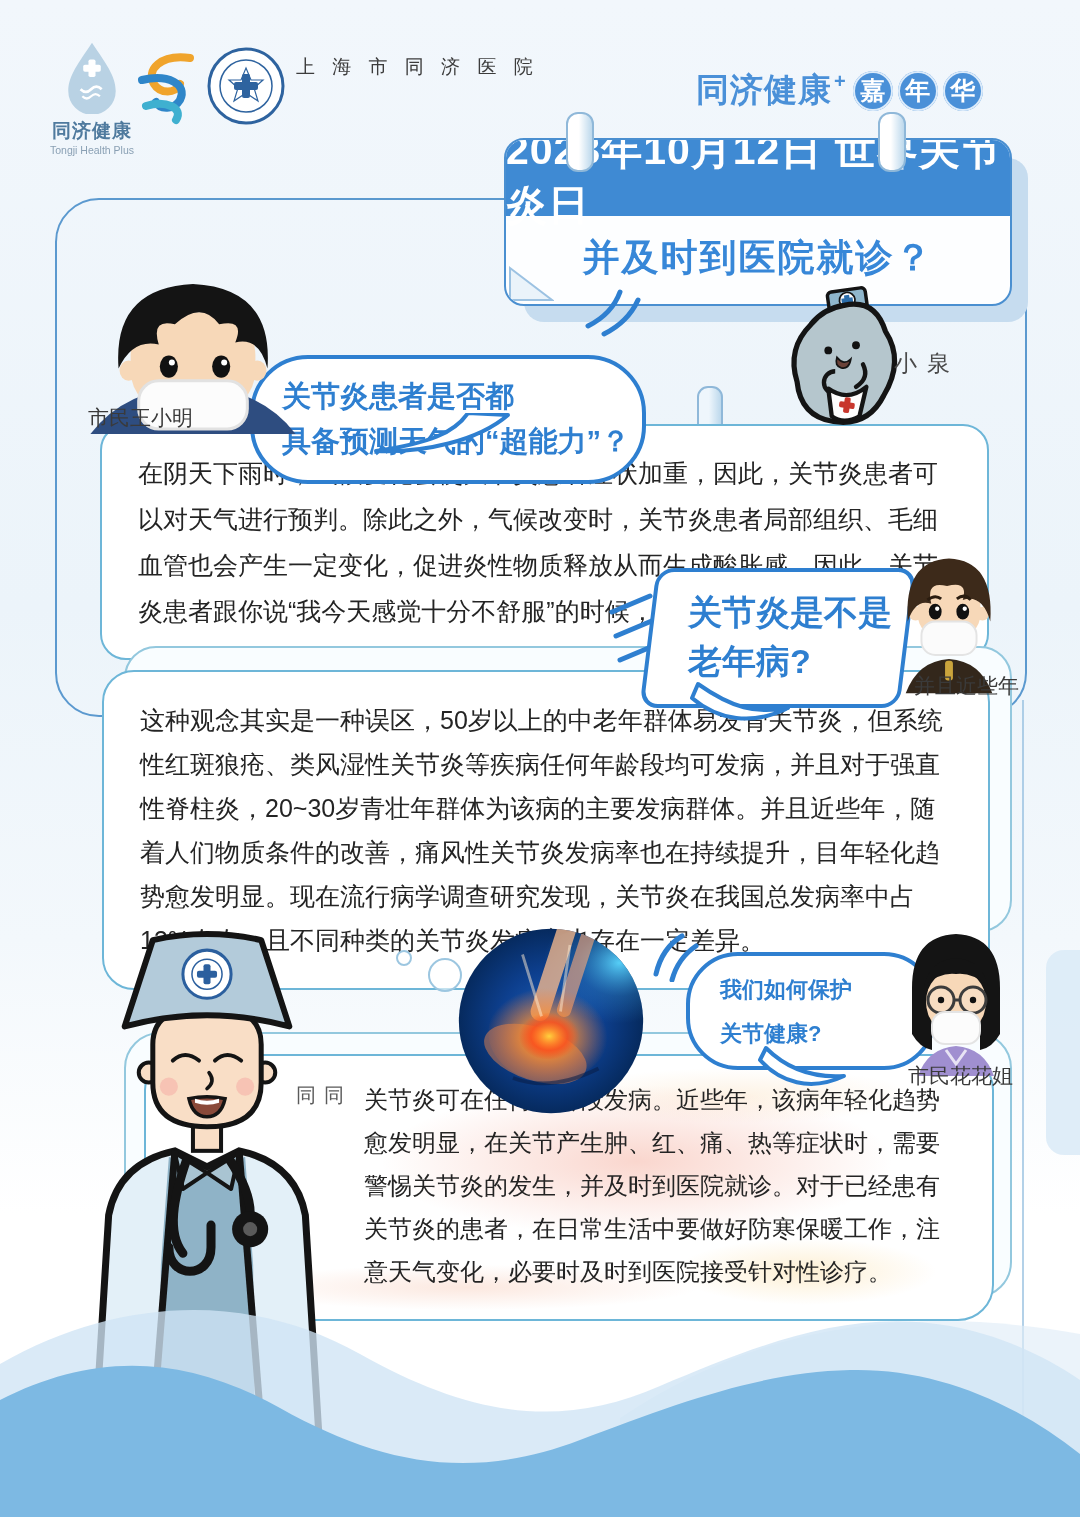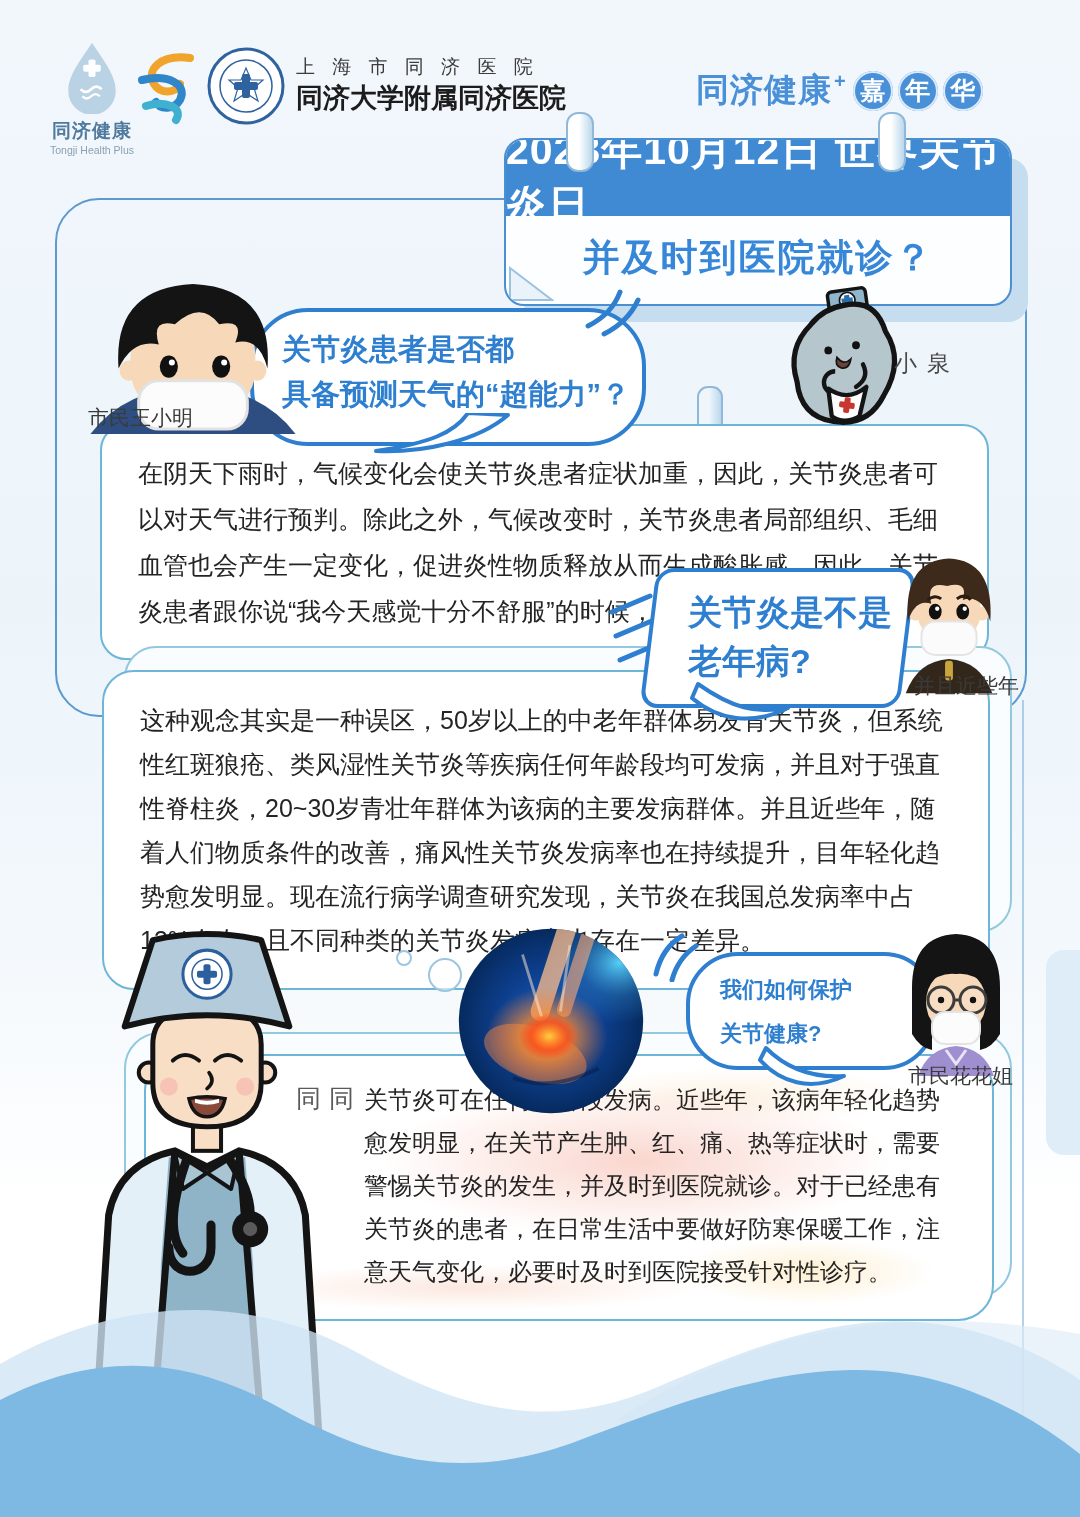--- a/index.html
+++ b/index.html
@@ -41,28 +41,28 @@
        radial-gradient(closest-side at 58% 40%, rgba(238,120,92,.30), transparent 72%),
        radial-gradient(closest-side at 78% 82%, rgba(248,198,96,.28), transparent 70%),
        radial-gradient(closest-side at 38% 88%, rgba(240,150,110,.22), transparent 72%),
        radial-gradient(closest-side at 70% 15%, rgba(250,220,180,.35), transparent 70%);}
   .vline{border-left:2px solid #8ab8dc;opacity:.65;}
   .pill{border-radius:11px;border:2px solid #8fb8d9;background:linear-gradient(90deg,#eef6fc 45%,#bcd8ec);}
   .soft-sliver{background:#dcebf7;border-radius:18px 0 0 18px;opacity:.9;}
 
   
   .bubble{background:#ffffff;border:4px solid #2e7fd0;color:#2e7fd0;font-weight:800;}
-  .b1{border-radius:58px;padding:15px 10px 12px 28px;font-size:29px;line-height:45px;}
+  .b1{border-radius:58px;padding:15px 10px 3px 28px;font-size:29px;line-height:45px;margin-top:47px;}
   .b2wrap{transform:skewX(-7deg);border-radius:18px;padding:16px 0 0 36px;font-size:34px;line-height:49px;}
   .b2wrap .unskew{transform:skewX(7deg);}
   .b3{border-radius:52px;padding:12px 0 0 30px;font-size:22px;line-height:44px;}
 
   .name-label{font-size:21px;color:#3a3a3a;}
   .mascot-label{font-size:23px;color:#4a4a4a;letter-spacing:10px;}
-  .doctor-label{font-size:25px;color:#5a5a5a;letter-spacing:8px;}
+  .doctor-label{font-size:20px;color:#5a5a5a;letter-spacing:8px;}
 
   .deco-circle{border-radius:50%;border:2.5px solid #9cc6e0;background:rgba(255,255,255,.6);}
 </style>
 </head>
 <body>
 
 <div class="page">
 
   <div class="abs soft-sliver" style="left:1046px;top:950px;width:34px;height:205px;"></div>
   <div class="abs vline" style="left:1022px;top:700px;height:740px;width:0;"></div>
@@ -88,21 +88,20 @@
   <svg class="abs" style="left:206px;top:46px;" width="80" height="80" viewBox="0 0 80 80">
     <circle cx="40" cy="40" r="37" fill="#ffffff" stroke="#2e639f" stroke-width="3"></circle>
     <circle cx="40" cy="40" r="26" fill="none" stroke="#2e639f" stroke-width="1.5"></circle>
     <path d="M40,22 l5,12 12,0 -9,8 4,13 -12,-8 -12,8 4,-13 -9,-8 12,0 Z" fill="none" stroke="#2e639f" stroke-width="1.2"></path>
     <rect x="36" y="28" width="8" height="24" rx="2" fill="#2e639f"></rect>
     <rect x="28" y="36" width="24" height="8" rx="2" fill="#2e639f"></rect>
   </svg>
 
   <div class="abs" style="left:296px;top:54px;">
     <div class="hosp-l1">上 海 市 同 济 医 院</div>
-    <div class="hosp-l2">同济大学附属同济医院</div>
   </div>
 
 
   <div class="abs carnival" style="left:696px;top:68px;">
     <span class="t">同济健康</span>
     <span class="plus">+</span>
     <span class="badge">嘉</span>
     <span class="badge">年</span>
     <span class="badge">华</span>
   </div>

